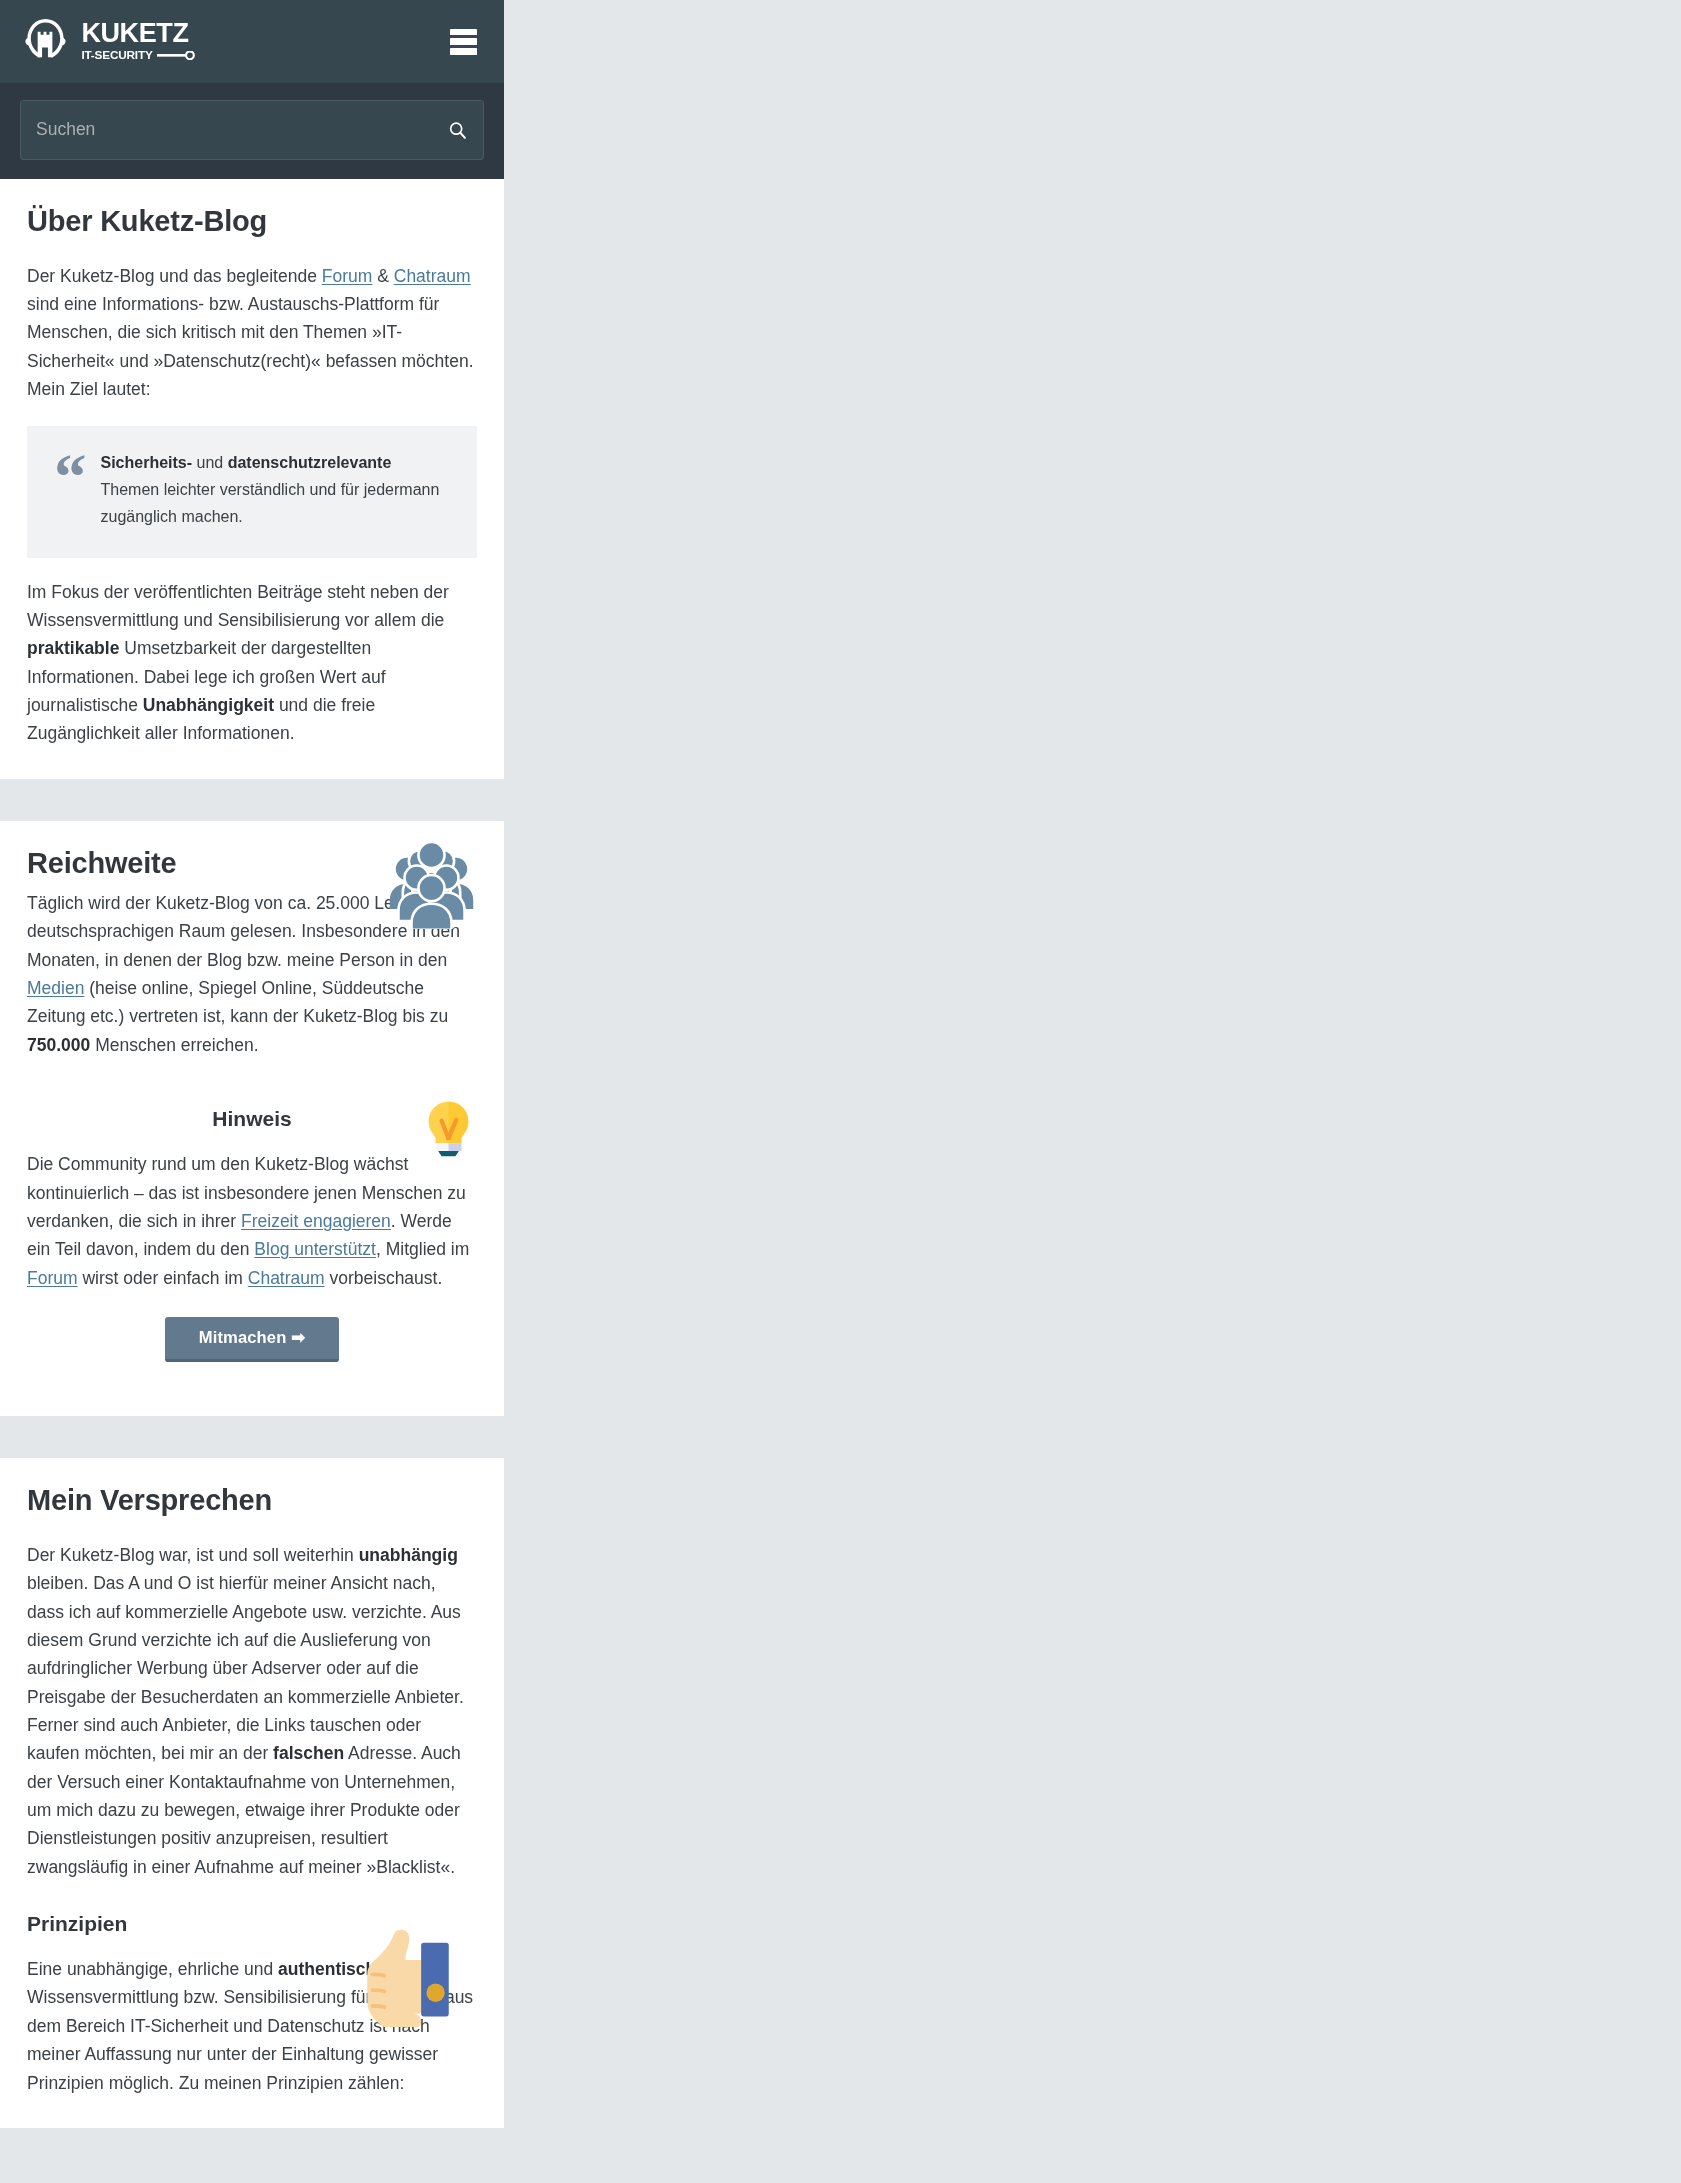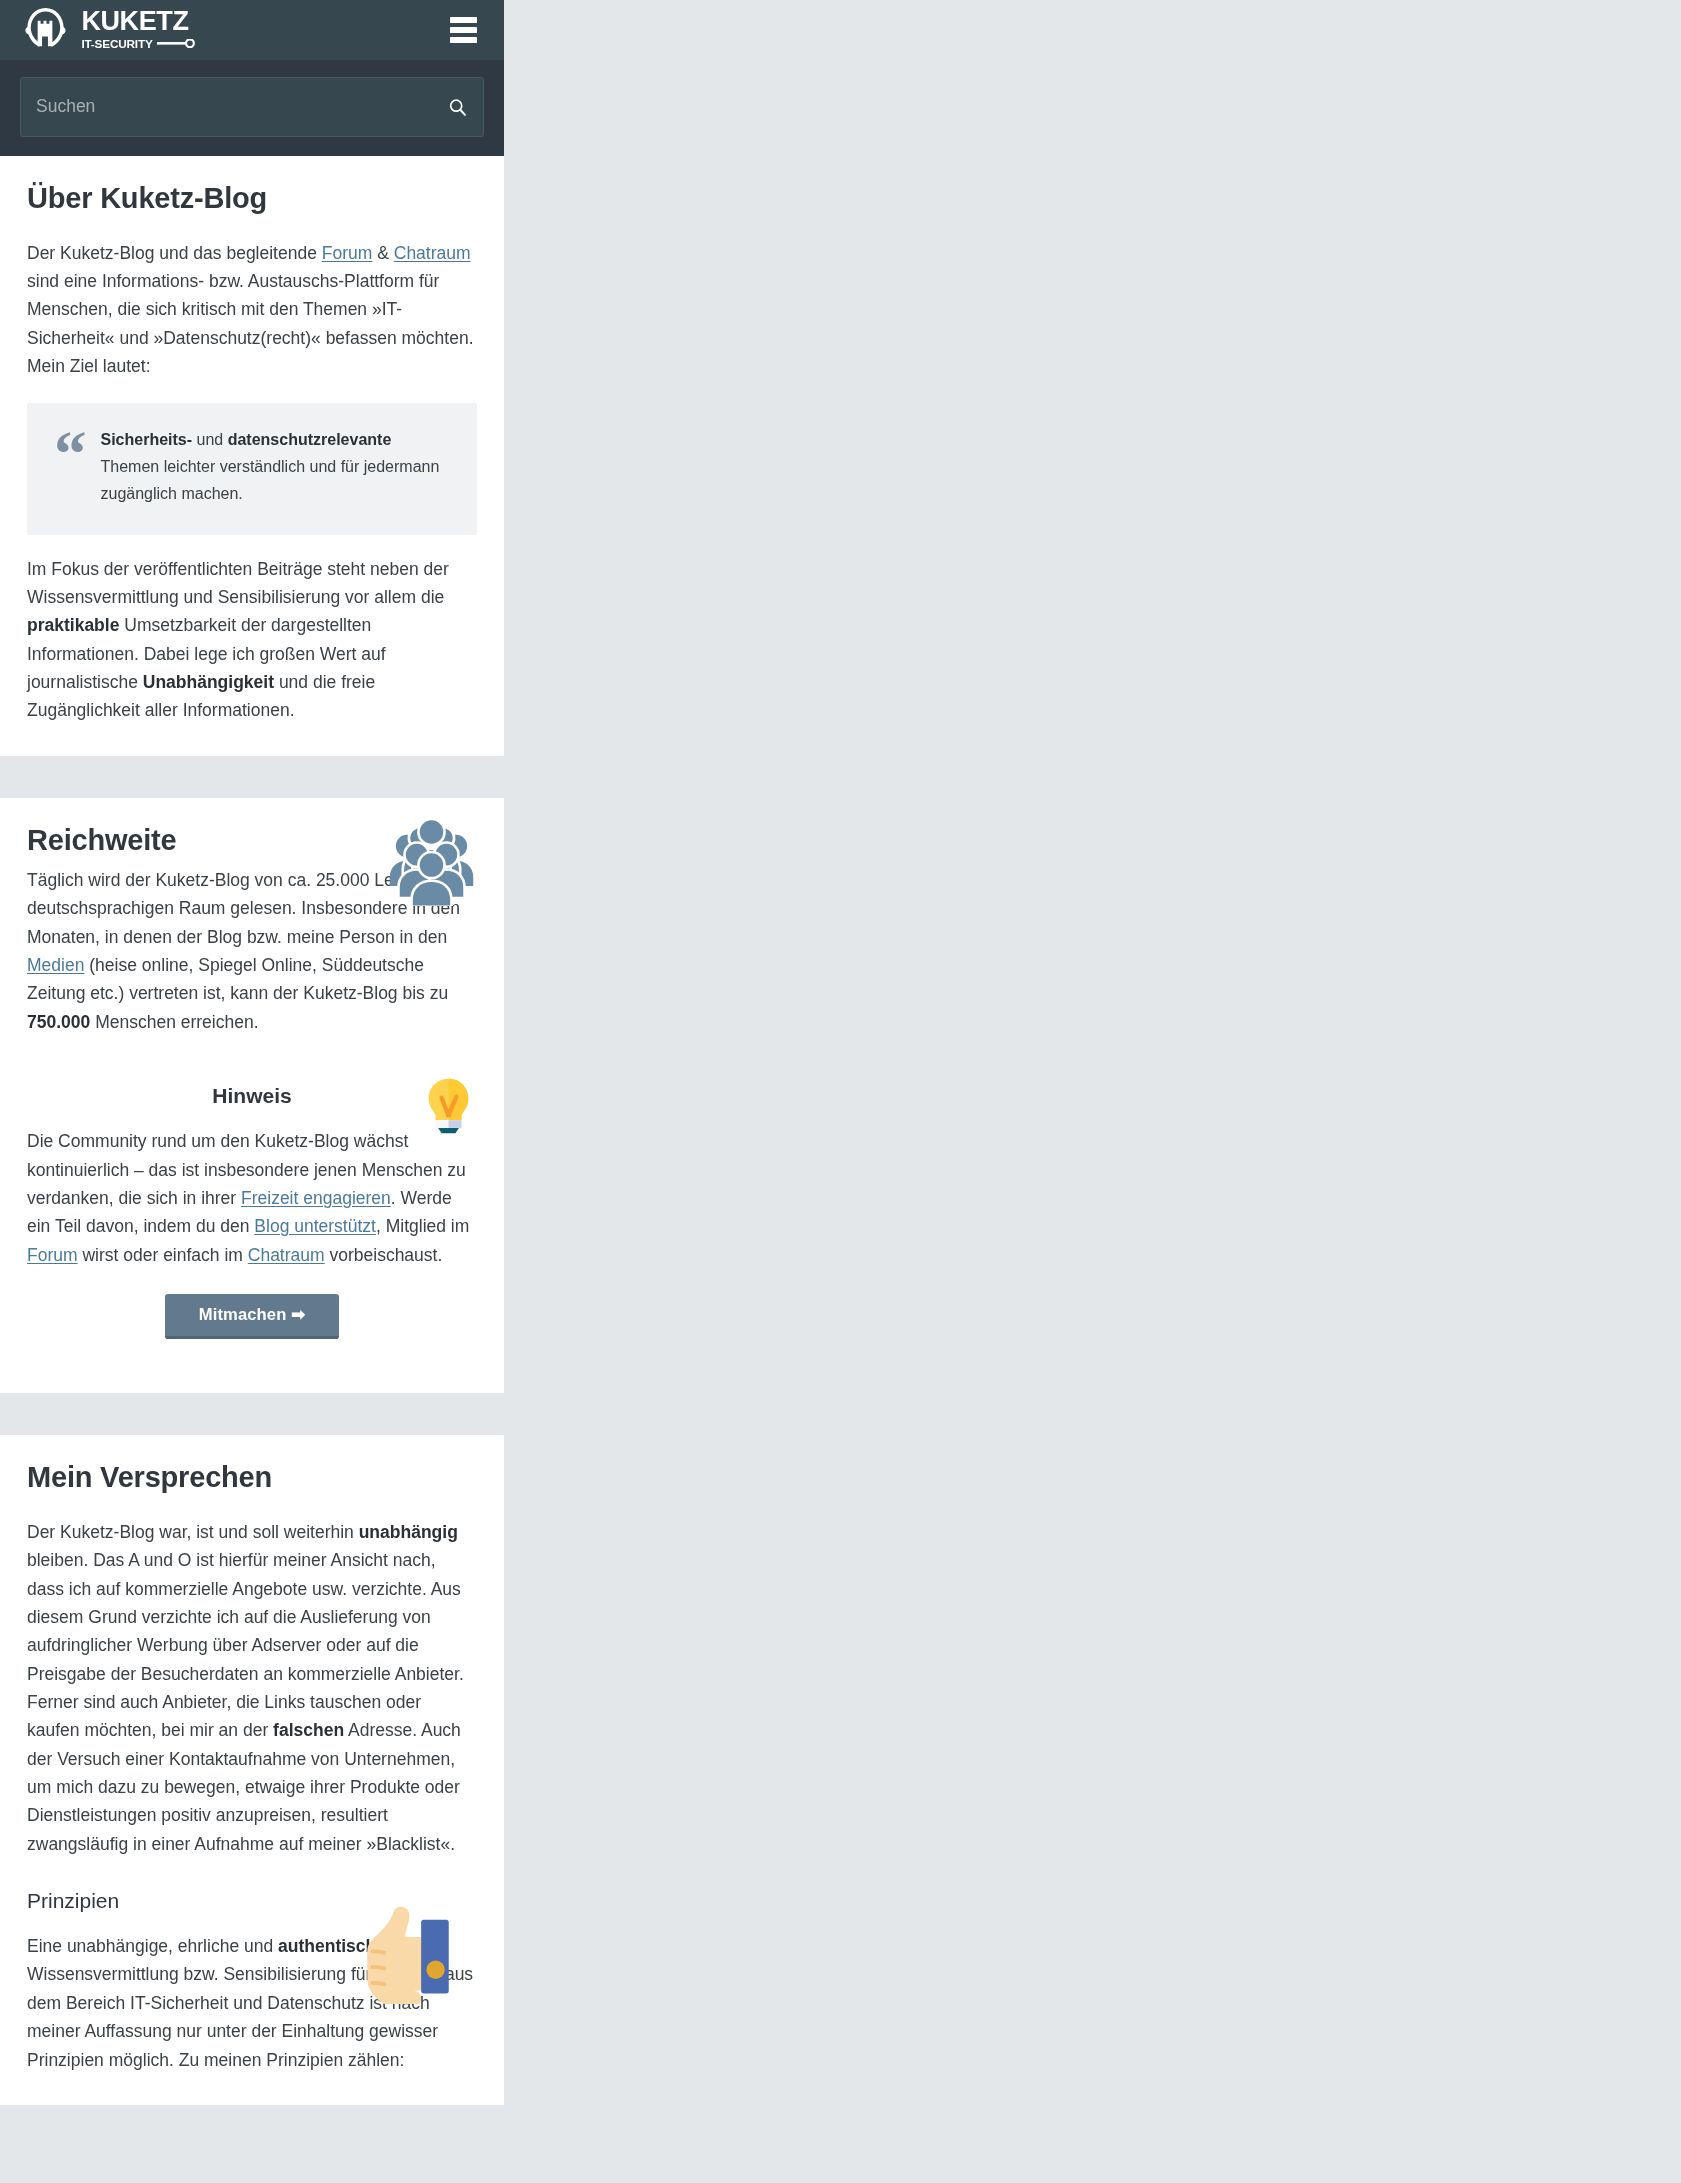--- a/index.html
+++ b/index.html
@@ -14,21 +14,21 @@
   
   .page {
     width: 504px;
     background: #e3e7e9;
     min-height: 3364px;
   }
 
   
   .site-header {
     background: #36474f;
-    height: 60px;
+    height: 83px;
     display: flex;
     align-items: center;
     justify-content: space-between;
     padding: 0 27px 0 21px;
   }
   .logo { display: flex; align-items: center; gap: 11.4px; }
   .logo-mark { width: 49px; height: 49px; flex: none; }
   .logo-text { display: flex; flex-direction: column; justify-content: center; }
   .logo-word {
     color: #ffffff;
@@ -98,21 +98,21 @@
     font-size: 29px;
     line-height: 1.12;
     font-weight: 700;
     color: #31373d;
     letter-spacing: -0.2px;
   }
   h2.sub-title {
     margin: 31px 0 19px 0;
     font-size: 21px;
     line-height: 1.15;
-    font-weight: 400;
+    font-weight: 700;
     color: #31373d;
   }
   p.body {
     margin: 0 0 16.6px 0;
     font-size: 17.5px;
     line-height: 1.62;
     color: #3b4145;
   }
   p.body:last-child { margin-bottom: 0; }
   .body b, .body strong { font-weight: 700; color: #2b3034; }

